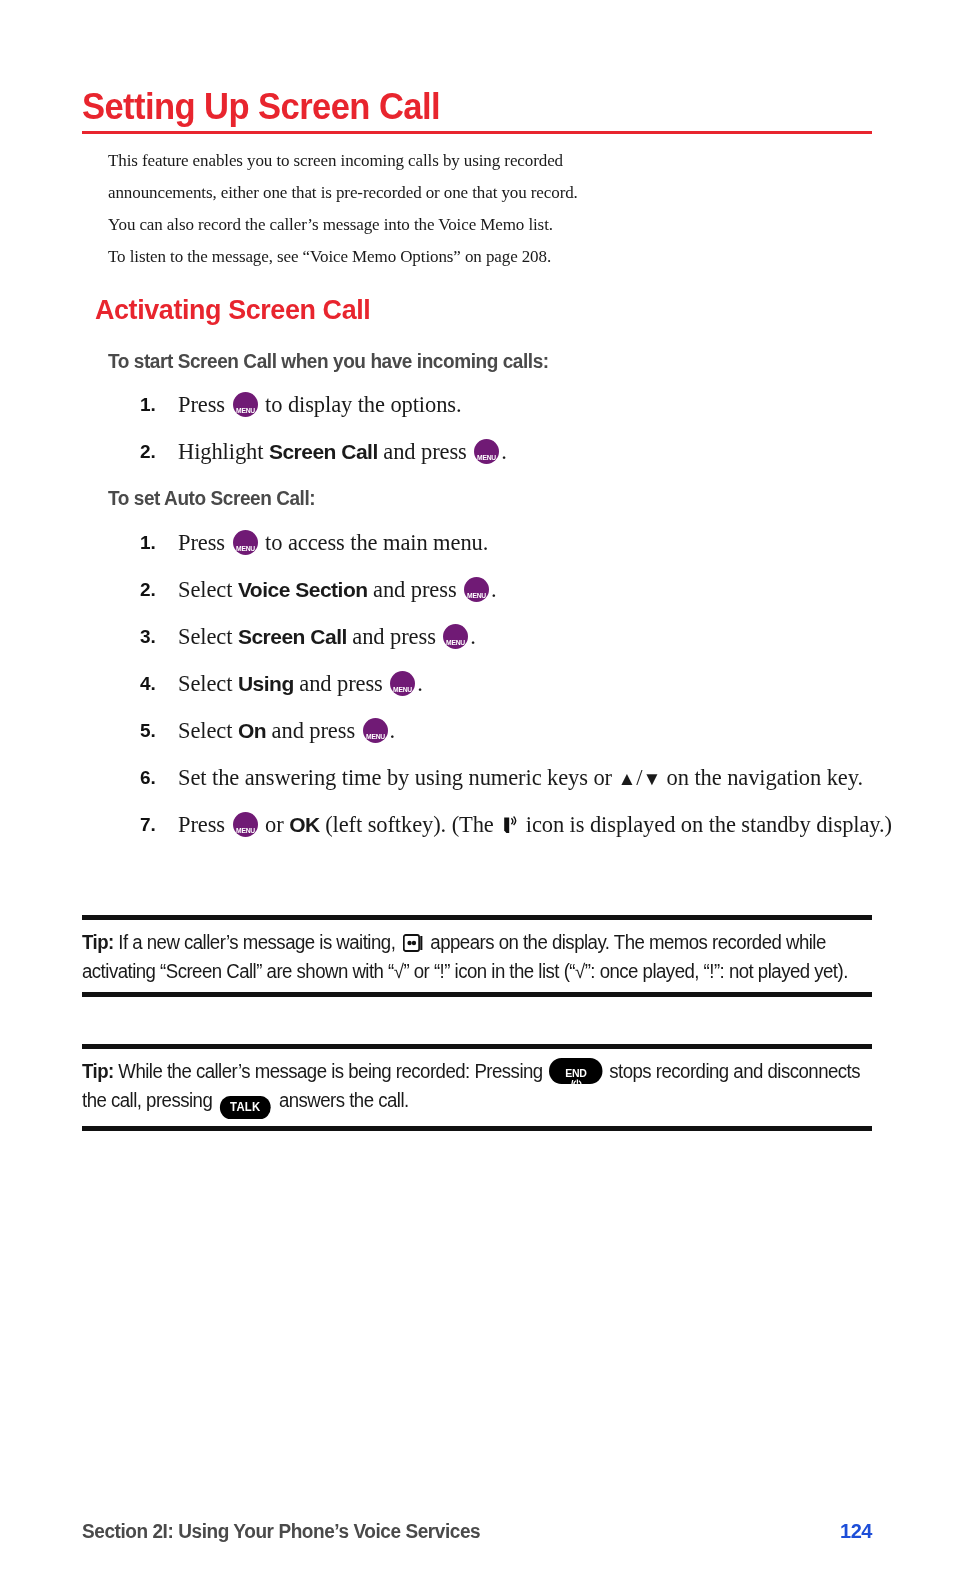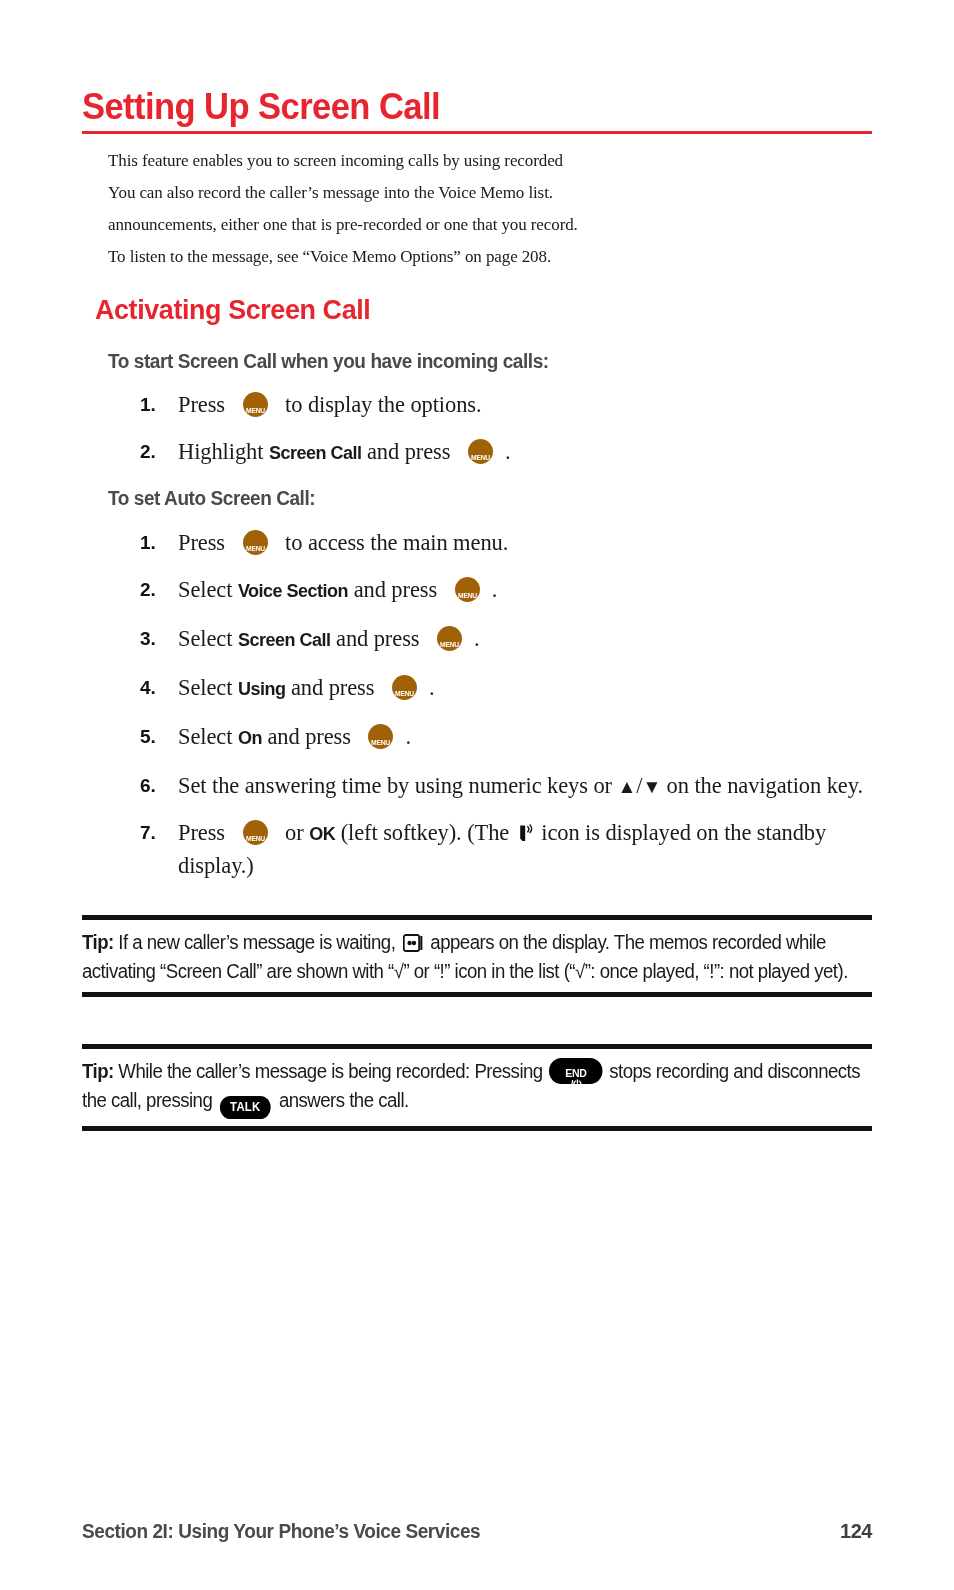--- a/index.html
+++ b/index.html
@@ -117,35 +117,35 @@
     flex: 0 0 38px;
     color: #111;
   }
   .step-text {
     flex: 1 1 auto;
     max-width: 720px;
   }
   .step-text b {
     font-family: "Liberation Sans", sans-serif;
     font-weight: bold;
-    font-size: 18px;
+    font-size: 21px;
     letter-spacing: -0.5px;
   }
 
   
   .key-menu {
     display: inline-block;
     width: 25px;
     height: 25px;
     border-radius: 50%;
-    background: #a16207;
+    background: #701a75;
     color: #fff;
     vertical-align: -5px;
     position: relative;
-    margin: 0 12px;
+    margin: 0 2px;
     overflow: hidden;
   }
   .key-menu span {
     position: absolute;
     left: 0; right: 0;
     text-align: center;
     font-family: "Liberation Sans", sans-serif;
     font-weight: bold;
     letter-spacing: -0.3px;
   }
@@ -238,36 +238,36 @@
     display: flex;
     justify-content: space-between;
     align-items: baseline;
     font-family: "Liberation Sans", sans-serif;
     font-weight: bold;
     font-size: 20px;
     color: #4a4a4a;
     letter-spacing: -0.45px;
   }
   .footer .f-left { transform: scaleX(0.95); transform-origin: left center; }
-  .footer .f-right { color: #404040; }
+  .footer .f-right { color: #1d4ed8; }
 </style>
 </head>
 <body>
 
 <div class="page">
 
   <div class="title-block">
     <h1 class="page-title">Setting Up Screen Call</h1>
     <div class="title-rule"></div>
   </div>
 
   <div class="intro" id="intro">
       <div>This feature enables you to screen incoming calls by using recorded</div>
+      <div>announcements, either one that is pre-recorded or one that you record.</div>
       <div>You can also record the caller’s message into the Voice Memo list.</div>
-      <div>announcements, either one that is pre-recorded or one that you record.</div>
       <div>To listen to the message, see “Voice Memo Options” on page 208.</div>
     </div>
 
   <div class="section-head">Activating Screen Call</div>
 
   <div class="lead-in" id="leadin-1">To start Screen Call when you have incoming calls:</div>
   <div class="steps" id="steps-1">
       <div class="step">
         <div class="step-num">1.</div>
         <div class="step-text">Press <span class="key-menu"><span class="k1">MENU</span><span class="k2">OK</span></span> to display the options.</div>

